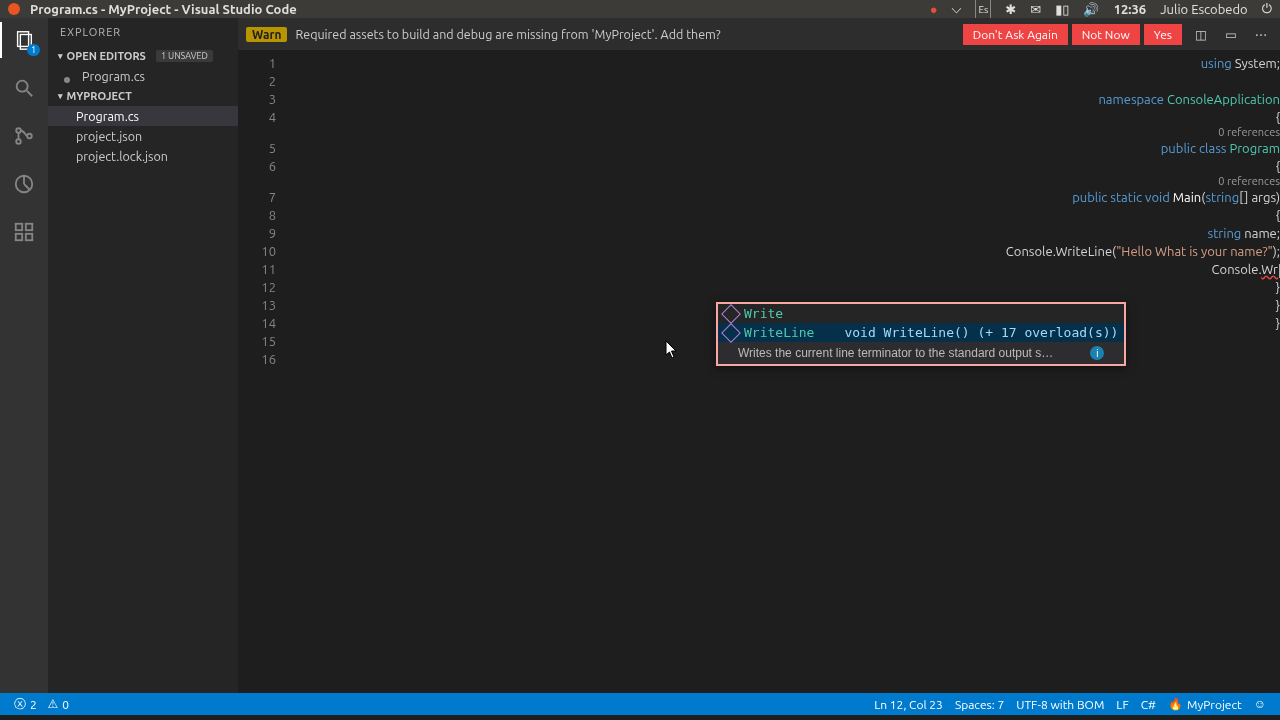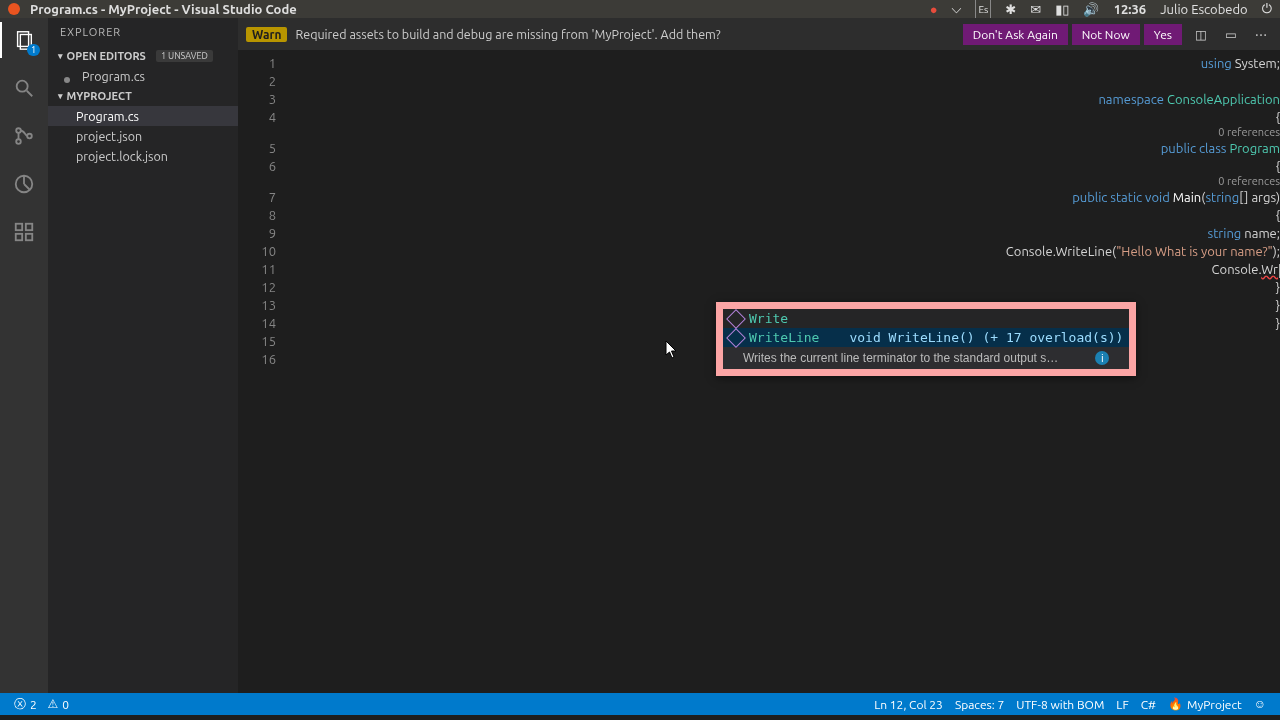--- a/index.html
+++ b/index.html
@@ -35,28 +35,28 @@
   .gutter { width:56px; text-align:right; color:#858585; padding-top:4px; user-select:none; }
   .gutter .ln { height:18px; line-height:18px; padding-right:18px; font-size:13px; }
   .code { flex:1; padding-top:4px; }
   .code .cl { height:18px; line-height:18px; white-space:pre;text-align:right; }
   .kw { color:#569cd6; } .type { color:#4ec9b0; } .fn{ color:#ffffff;} .str{color:#d69d85;} .codelens{color:#999;font-size:11px;}
 
   
   .notif { position:absolute; top:0; left:0; right:0; height:32px; background:#2d2d2d; display:flex; align-items:center; padding:0 8px; font-size:12.5px; color:#ccc; z-index:5; }
   .notif .warn { background:#b89500; color:#1e1e1e; font-weight:bold; padding:1px 6px; border-radius:2px; margin-right:8px; font-size:12px; }
   .notif .nspacer { flex:1; }
-  .notif .nbtn { background:#701a75; color:#fff; padding:4px 10px; margin-left:4px; font-size:12px; }
+  .notif .nbtn { background:#ef4444; color:#fff; padding:4px 10px; margin-left:4px; font-size:12px; }
   .notif .extra { width:22px; height:22px; margin-left:8px; display:flex; align-items:center; justify-content:center; color:#ccc; }
 
   .editor-wrap { flex:1; display:flex; flex-direction:column; position:relative; }
   .editor-body { flex:1; display:flex; position:relative; margin-top:32px; }
 
   
-  .suggest { position:absolute; left:478px; top:252px; background:#252526; border:7px solid #fca5a5; font-family:"Droid Sans Mono",Consolas,monospace; font-size:13px; min-width:400px; box-shadow:0 2px 8px rgba(0,0,0,.5); z-index:10; }
+  .suggest { position:absolute; left:478px; top:252px; background:#252526; border:2px solid #fca5a5; font-family:"Droid Sans Mono",Consolas,monospace; font-size:13px; min-width:400px; box-shadow:0 2px 8px rgba(0,0,0,.5); z-index:10; }
   .suggest .row { display:flex; align-items:center; padding:2px 6px; gap:6px; }
   .suggest .row.sel { background:#062f4a; }
   .suggest .sicon { width:14px; height:14px; border:1px solid #b180d7; transform:rotate(45deg); }
   .suggest .lbl { color:#4ec9b0; }
   .suggest .sig { color:#9cdcfe; margin-left:24px; }
   .suggest .doc { background:#2d2d30; color:#bbb; padding:4px 20px; font-family:"Segoe UI",sans-serif; font-size:12px; display:flex; align-items:center; }
   .suggest .doc .info { margin-left:auto; width:14px; height:14px; border-radius:50%; background:#1b80b2; color:#fff; font-size:10px; display:flex; align-items:center; justify-content:center; }
 
   
   .statusbar { height:22px; background:#007acc; color:#fff; display:flex; align-items:center; font-size:12px; padding:0 8px; }

